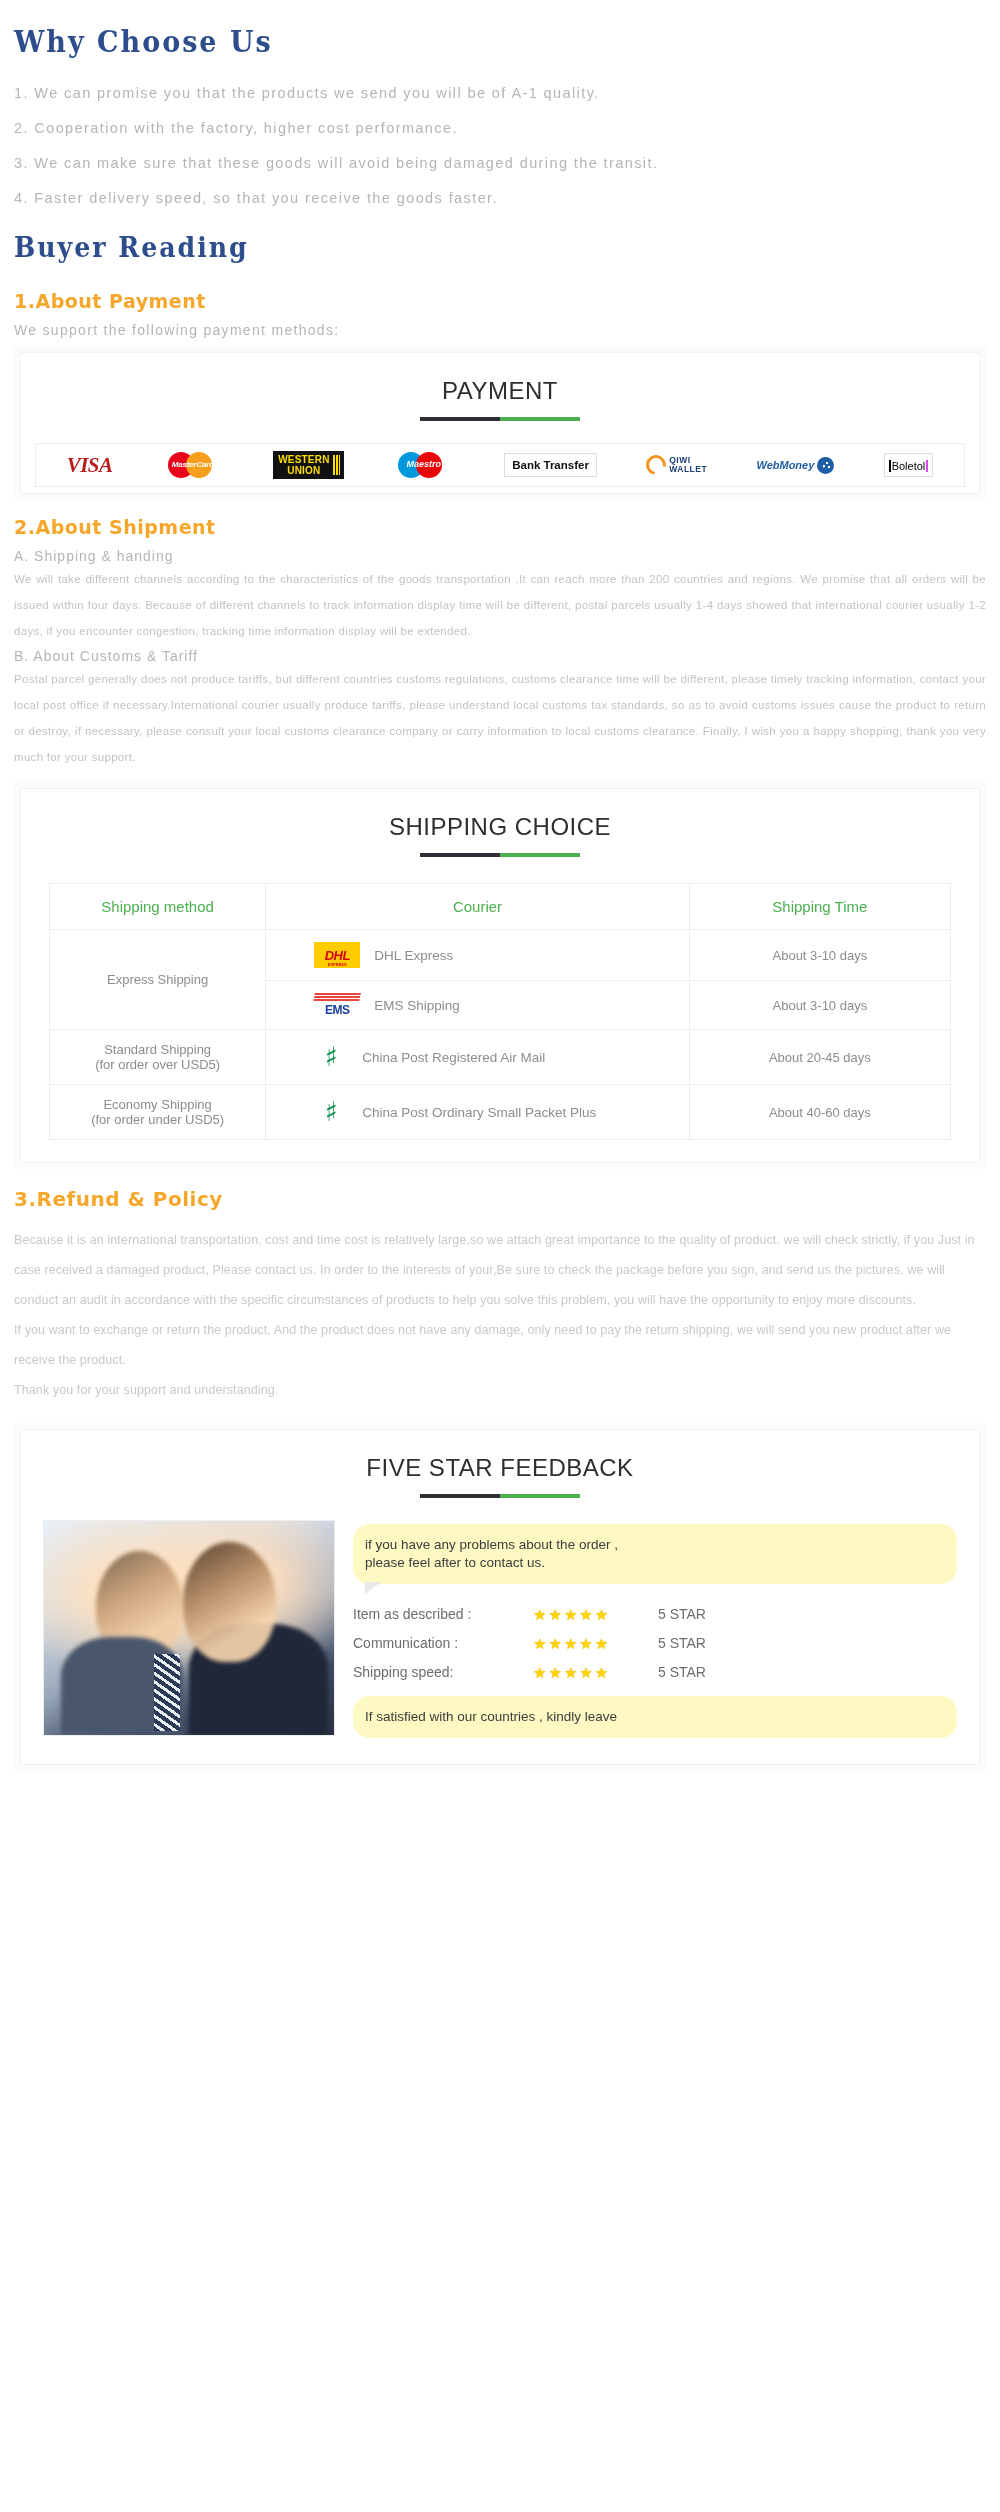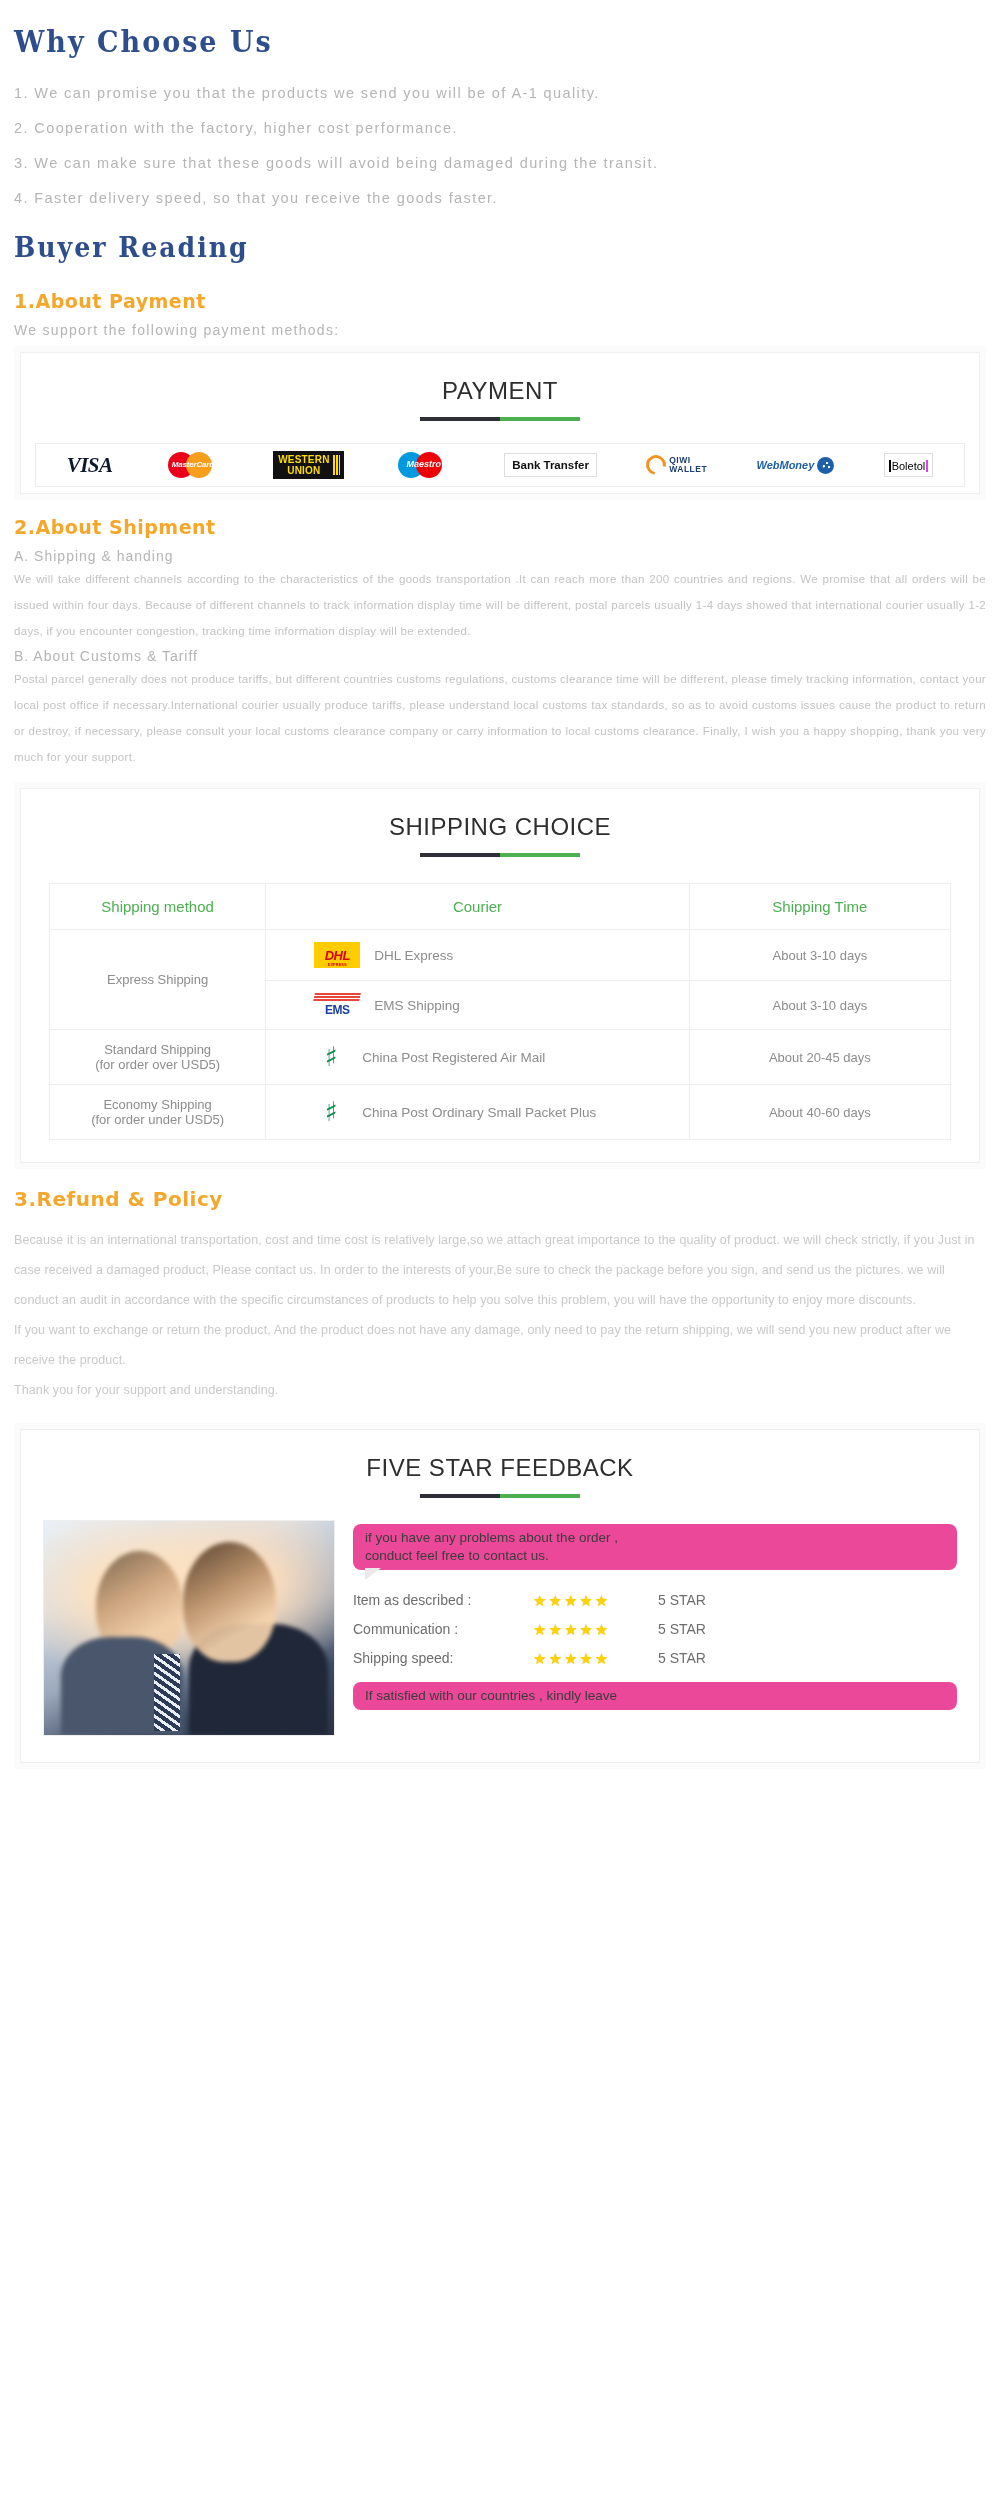--- a/index.html
+++ b/index.html
@@ -82,21 +82,21 @@
     align-items: center;
     justify-content: space-around;
     background: #fff;
     padding: 0 6px;
   }
   .paylogo { display: flex; align-items: center; justify-content: center; }
 
   .visa {
     font-family: "Liberation Serif", serif;
     font-style: italic; font-weight: 700;
-    font-size: 21px; color: #0f172a; letter-spacing: -0.5px;
+    font-size: 21px; color: #b91c1c; letter-spacing: -0.5px;
   }
   .mastercard { position: relative; width: 62px; height: 30px; }
   .mc-c { position: absolute; top: 2px; width: 26px; height: 26px; border-radius: 50%; }
   .mc-red { left: 6px; background: #eb001b; }
   .mc-yel { left: 24px; background: #f79e1b; }
   .mc-txt {
     position: absolute; left: 0; top: 10px; width: 62px; text-align: center;
     font-size: 8px; font-weight: 700; font-style: italic; color: #fff;
     z-index: 3; letter-spacing: -0.2px;
   }
@@ -235,21 +235,21 @@
   .fb-photo .suit-l { left: 6%; width: 42%; height: 46%; background: #4a566b; }
   .fb-photo .suit-r { right: 2%; width: 48%; height: 52%; background: #1f2738; }
   .fb-photo .tie {
     position: absolute; left: 38%; bottom: 2%; width: 9%; height: 36%;
     background: repeating-linear-gradient(35deg,#2c3a55 0 4px,#e9eef5 4px 7px);
     filter: blur(.6px); z-index: 4;
   }
 
   .fb-right { flex: 1; padding-top: 4px; }
   .bubble {
-    background: #ec4899; border-radius: 8px; padding: 5px 12px;
+    background: #fef9c3; border-radius: 16px; padding: 12px 12px;
     color: #3c3c3c; font-size: 13.5px; line-height: 18px; position: relative;
     font-family: "Liberation Sans", sans-serif;
   }
   .bubble.tail::after {
     content: ""; position: absolute; left: 12px; bottom: -10px;
     border-left: 0 solid transparent; border-right: 16px solid transparent;
     border-top: 12px solid #e9e9e9;
   }
   .rate-list { margin-top: 22px; }
   .rate-row {
@@ -452,21 +452,21 @@
   <div class="fb-body">
     <div class="fb-photo">
       <span class="suit-l"></span>
       <span class="suit-r"></span>
       <span class="tie"></span>
     </div>
 
     <div class="fb-right">
       <div class="bubble tail">
         <div>if you have any problems about the order ,</div>
-        <div>conduct feel free to contact us.</div>
+        <div>please feel after to contact us.</div>
       </div>
 
       <div class="rate-list">
         <div class="rate-row">
           <span class="rate-label">Item as described :</span>
           <span class="stars">★★★★★</span>
           <span class="rate-value">5 STAR</span>
         </div>
         <div class="rate-row">
           <span class="rate-label">Communication :</span>

